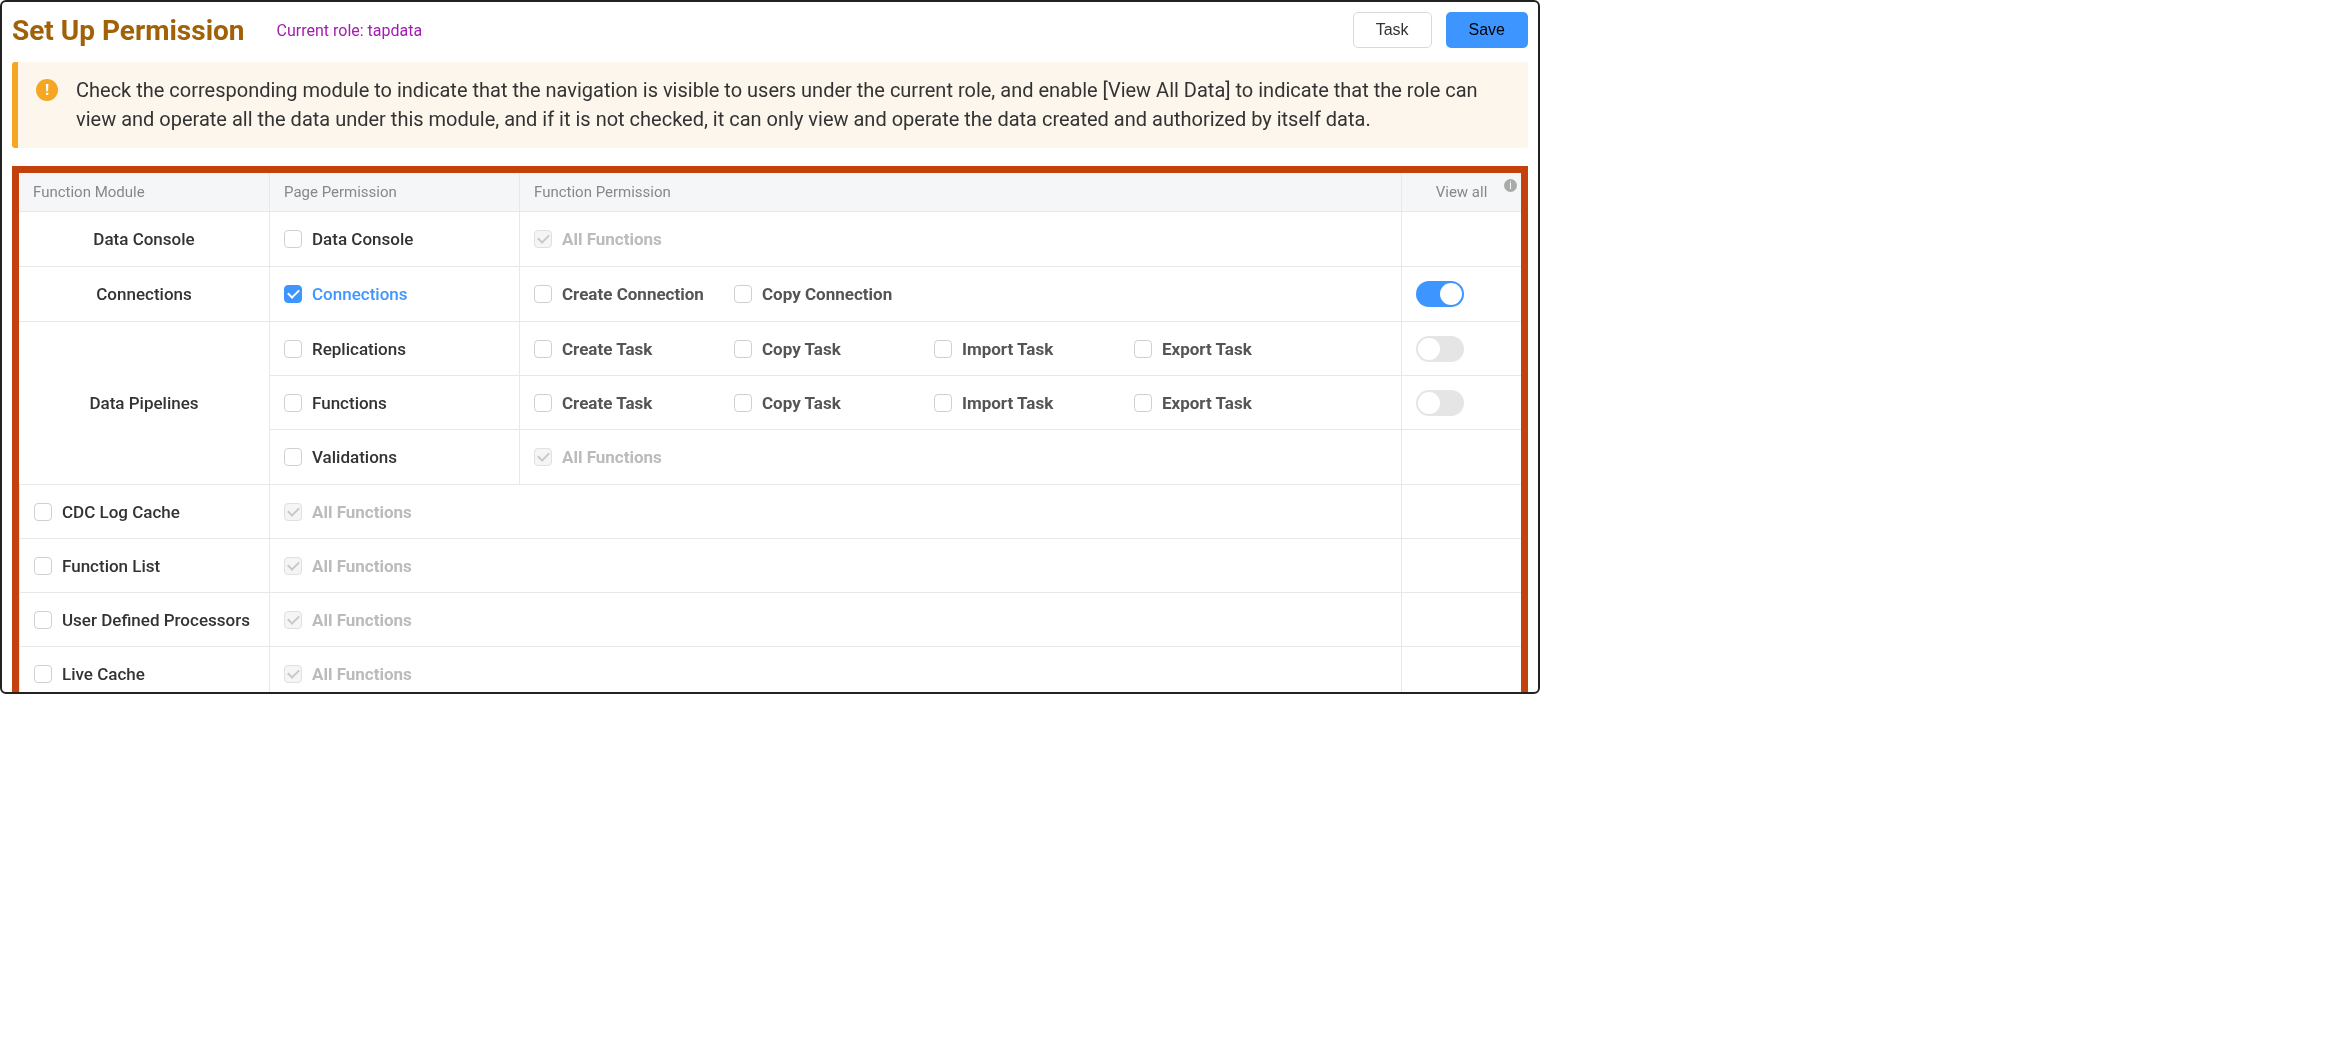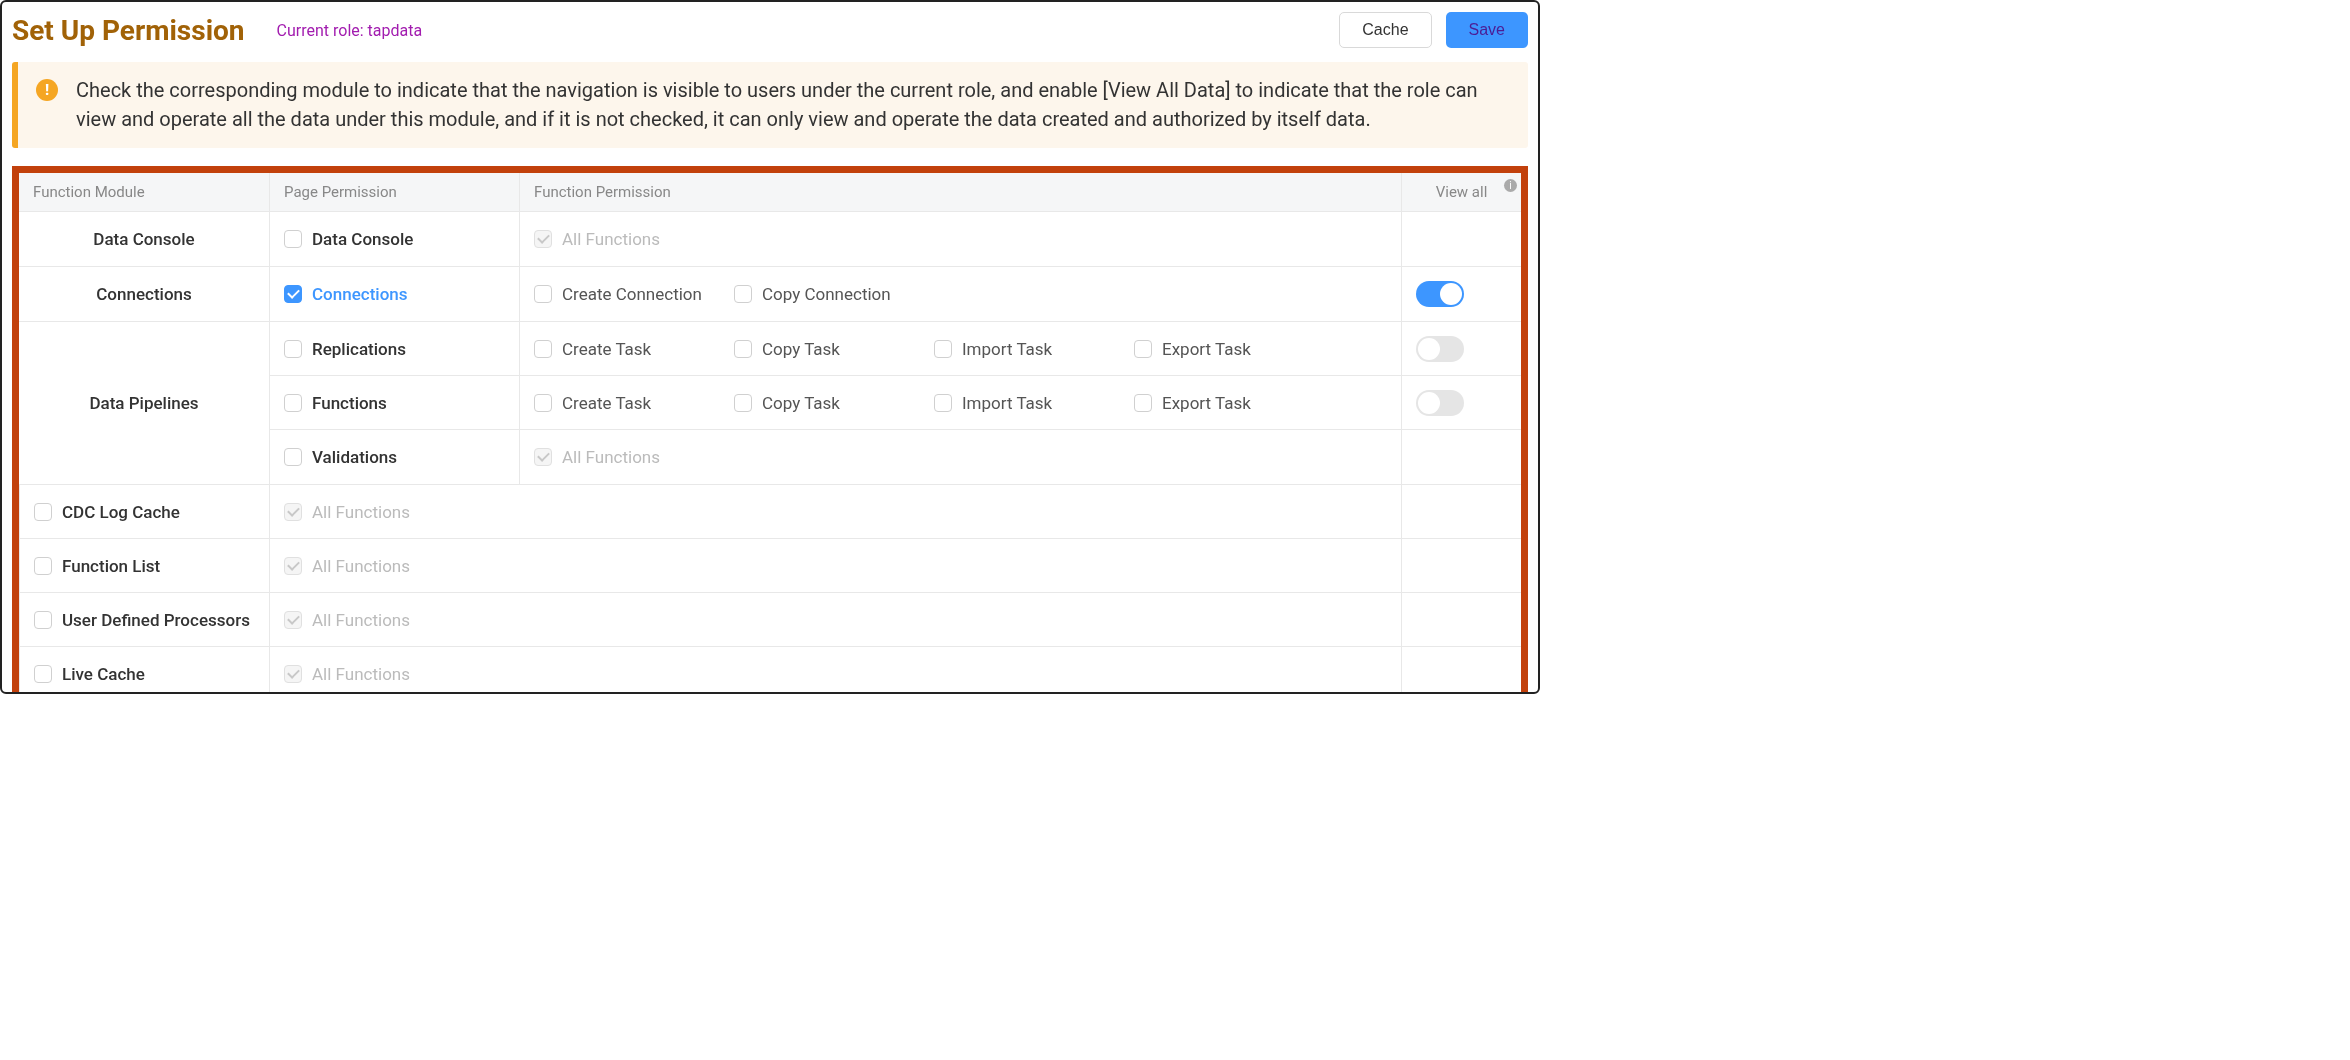--- a/index.html
+++ b/index.html
@@ -48,21 +48,21 @@
     justify-content: center;
   }
   .btn-default {
     background: #fff;
     border-color: #d9d9d9;
     color: #333;
     margin-right: 14px;
   }
   .btn-primary {
     background: #3d96ff;
-    color: #4c1d95;
+    color: #000000;
   }
   .alert {
     display: flex;
     background: #fdf6ec;
     border-left: 6px solid #f5a623;
     border-radius: 3px;
     padding: 14px 18px;
     margin-bottom: 18px;
     align-items: flex-start;
   }
@@ -151,21 +151,21 @@
   }
   .cell-func {
     flex: 1;
     border-left: 1px solid #e8e8e8;
     display: flex;
     align-items: center;
     padding: 0 14px;
     gap: 0;
     flex-wrap: wrap;
   }
-  .func-item { display: inline-flex; align-items: center; width: 200px; font-size: 17px; color: #555; font-weight: 400; text-align: center;}
+  .func-item { display: inline-flex; align-items: center; width: 200px; font-size: 17px; color: #555; font-weight: 700; text-align: center;}
   .func-item.disabled { color: #bbb; }
   .cell-view {
     width: 120px;
     flex-shrink: 0;
     border-left: 1px solid #e8e8e8;
     display: flex;
     align-items: center;
     justify-content: flex-start;
     padding-left: 14px;
   }
@@ -232,21 +232,21 @@
 <body>
 
 <div class="frame">
 
   <div class="header">
     <span class="title">Set Up Permission</span>
     <span class="role">
       <span>Current role: </span><span>tapdata</span>
     </span>
     <span class="spacer"></span>
-    <button class="btn btn-default">Cache</button>
+    <button class="btn btn-default">Task</button>
     <button class="btn btn-primary">Save</button>
   </div>
 
   <div class="alert">
     <span class="alert-icon">!</span>
     <span class="alert-text">Check the corresponding module to indicate that the navigation is visible to users under the current role, and enable [View All Data] to indicate that the role can view and operate all the data under this module, and if it is not checked, it can only view and operate the data created and authorized by itself data.</span>
   </div>
 
   <div class="table">
     <div class="thead">

